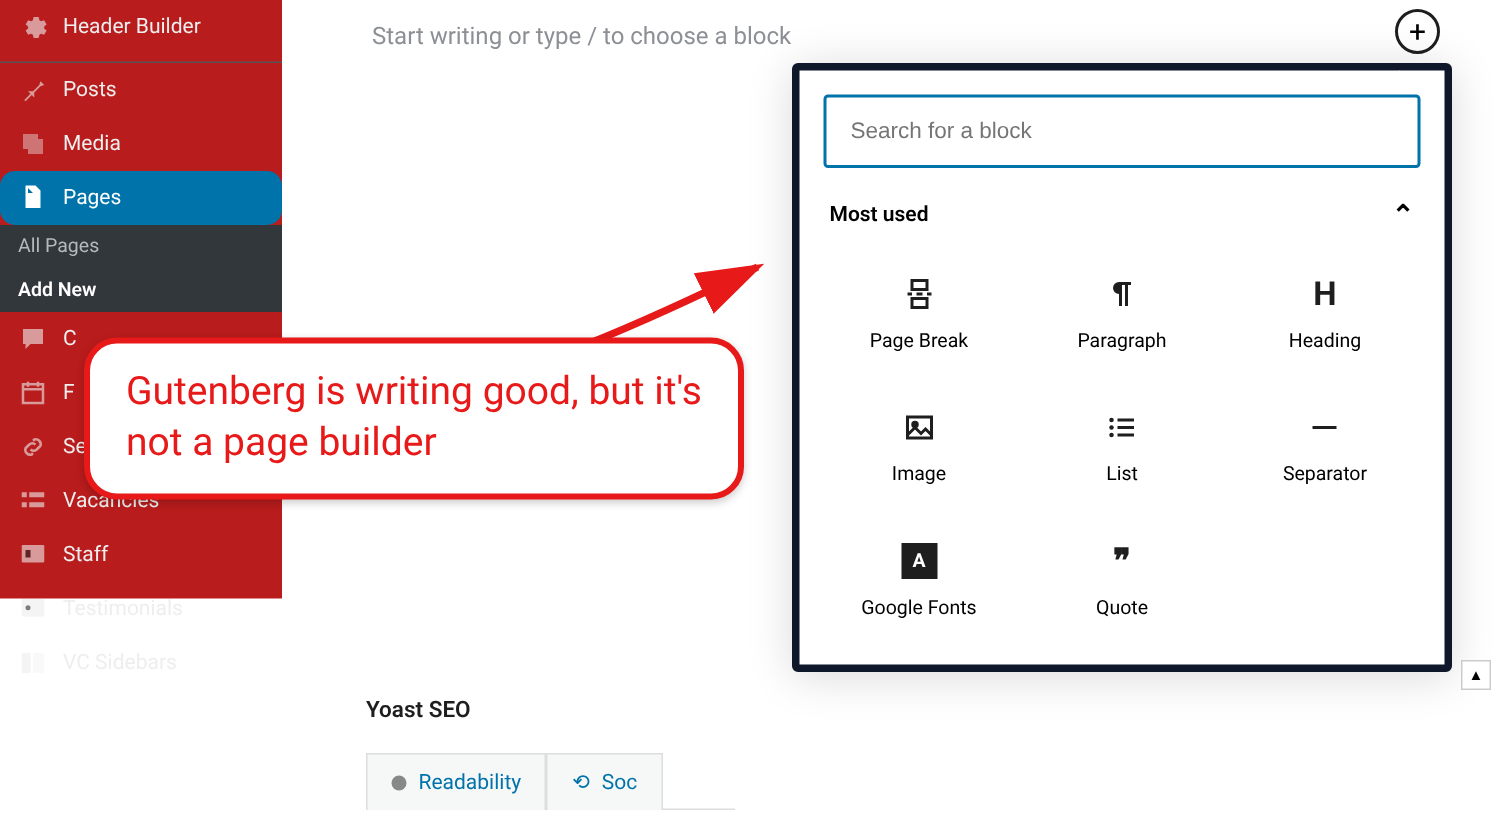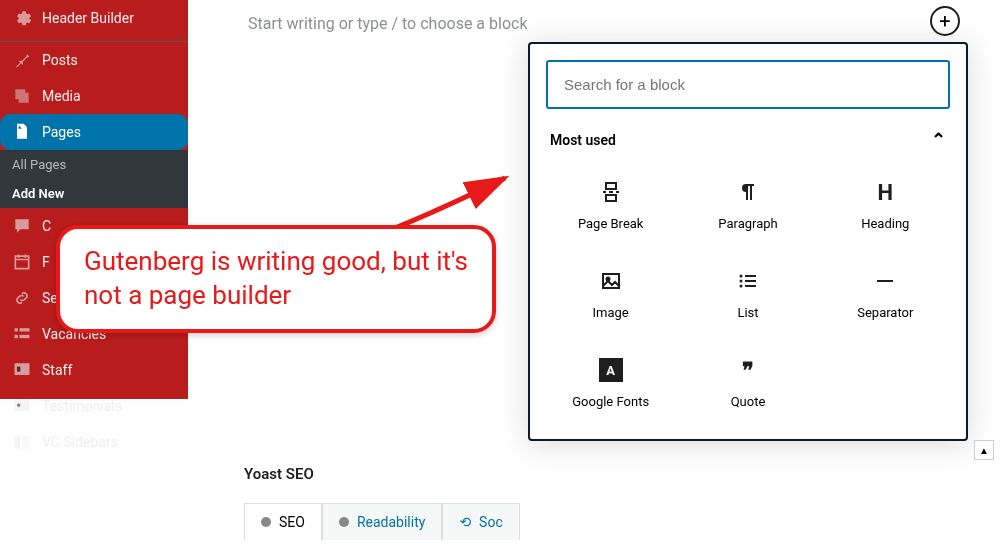--- a/index.html
+++ b/index.html
@@ -16,21 +16,21 @@
 .submenu-item.bold { color: #fff; font-weight: 600; }
 .sep { height: 1px; background: #555; margin: 5px 0 0 0; }
 
 .main { position: absolute; left: 188px; top: 0; right: 0; height: 554px; background: #f1f1f1; }
 .editor { background: #fff; margin: 0 0 0 0; height: 100%; position: relative; }
 .placeholder { position: absolute; top: 14px; left: 60px; color: #8c8f94; font-size: 16px; }
 
 .add-btn { position: absolute; top: 6px; right: 40px; width: 30px; height: 30px; border: 2px solid #1e1e1e; border-radius: 50%; display: flex; align-items: center; justify-content: center; cursor: pointer; }
 .add-btn::before { content: '+'; font-size: 20px; font-weight: 400; line-height: 1; }
 
-.popover { position: absolute; top: 42px; right: 32px; width: 440px; background: #fff; border: 2px solid #0f172a; border-radius: 4px; box-shadow: 0 3px 30px rgba(0,0,0,0.15); padding: 16px; }
+.popover { position: absolute; top: 42px; right: 32px; width: 440px; background: #fff; border: 5px solid #0f172a; border-radius: 4px; box-shadow: 0 3px 30px rgba(0,0,0,0.15); padding: 16px; }
 .popover::before { content: ''; position: absolute; top: -8px; right: 22px; border: 8px solid transparent; border-bottom-color: #fff; }
 .search-input { width: 100%; padding: 14px 16px; border: 2px solid #0073aa; border-radius: 3px; font-size: 15px; outline: none; }
 .section-header { display: flex; justify-content: space-between; align-items: center; margin: 20px 4px 14px 4px; font-weight: 600; font-size: 14px; }
 .chevron { font-size: 18px; }
 .block-grid { display: grid; grid-template-columns: repeat(3, 1fr); gap: 8px; }
 .block-item { display: flex; flex-direction: column; align-items: center; justify-content: center; padding: 14px 4px; cursor: pointer; font-size: 13px; }
 .block-item .bicon { width: 28px; height: 28px; margin-bottom: 10px; display: flex; align-items: center; justify-content: center; color: #1e1e1e; }
 .block-item .bicon svg { width: 24px; height: 24px; }
 
 .yoast { position: absolute; bottom: 14px; left: 56px; right: 510px; }
@@ -228,24 +228,20 @@
               <span style="font-size:22px;font-weight:700">❞</span>
             </span>
           <span>Quote</span>
         </div>
       </div>
     </div>
 
     <div class="yoast">
       <div class="yoast-header">Yoast SEO</div>
       <div class="yoast-tabs">
-        <div class="yoast-tab active">
-          <span class="dot"></span>
-          <span>SEO</span>
-        </div>
         <div class="yoast-tab readability">
           <span class="dot"></span>
           <span>Readability</span>
         </div>
         <div class="yoast-tab social">
           <span style="color:#0073aa">⟲</span>
           <span>Soc</span>
         </div>
       </div>
     </div>

